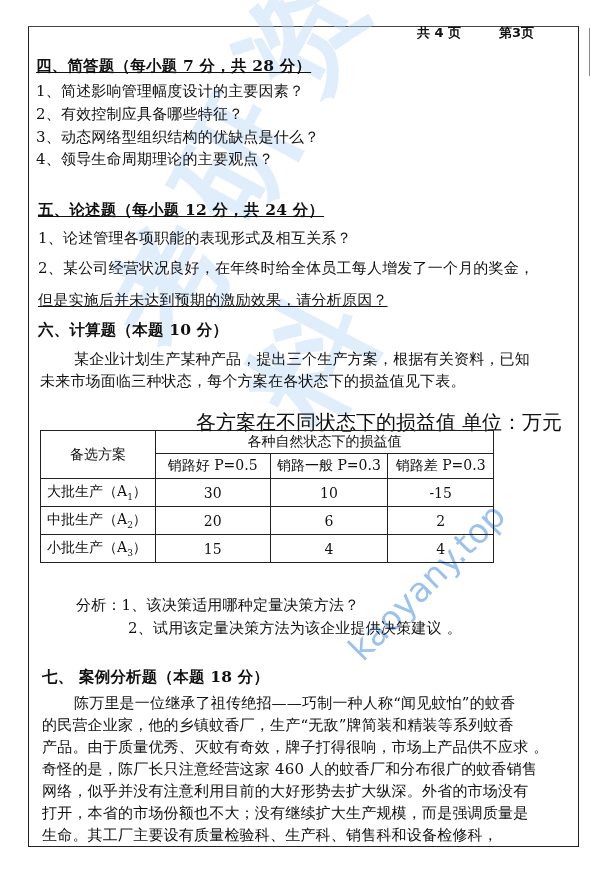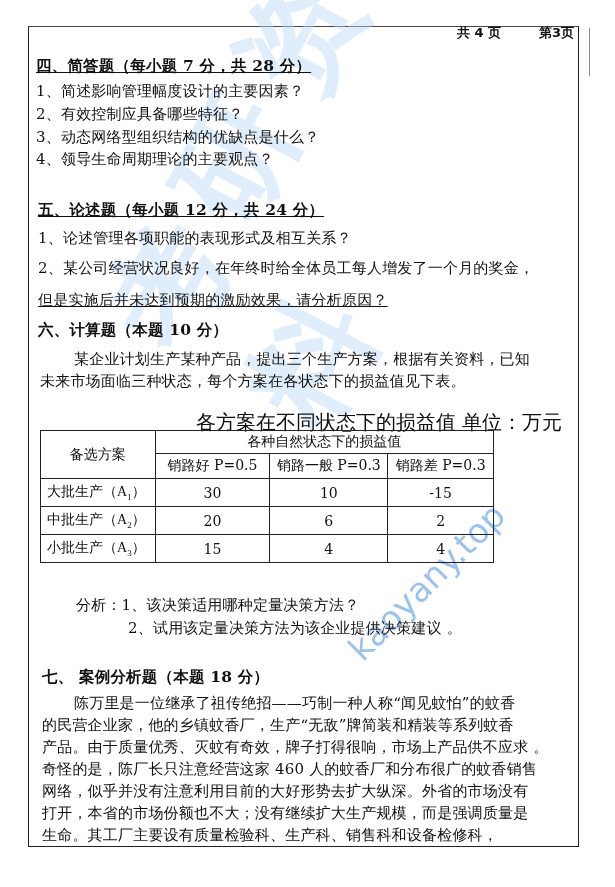--- a/index.html
+++ b/index.html
@@ -9,33 +9,33 @@
   }
   .page-frame {
     position:absolute; left:28px; top:26px; width:551px; height:821px;
     border-left:1.5px solid #222; border-right:1.5px solid #222;
     border-top:1px solid #444; border-bottom:1.5px solid #222;
     box-sizing:border-box;
   }
   .stray-line { position:absolute; left:589px; top:28px; width:1px; height:48px; background:#888; }
   .t { position:absolute; white-space:nowrap; font-size:15px; line-height:18px; letter-spacing:0.2px; }
   .hdr { font-weight:bold; font-size:15.5px; }
-  .pageinfo { position:absolute; top:24px; font-size:13px; font-weight:bold; font-family:"DejaVu Sans","Liberation Sans",sans-serif;margin-left:40px; }
+  .pageinfo { position:absolute; top:24px; font-size:13px; font-weight:bold; font-family:"DejaVu Sans","Liberation Sans",sans-serif; }
   .footer { position:absolute; left:420px; top:851px; font-size:13px; font-weight:bold;margin-top:36px; }
   .watermark { position:absolute; color:#bcd8f5; opacity:0.75; font-family:"DejaVu Serif",serif; pointer-events:none; }
   .wm1 { left:70px; top:300px; font-size:120px; transform:rotate(-62deg); transform-origin:left top; letter-spacing:22px; font-weight:bold; opacity:0.45; }
   .wm2 { left:340px; top:640px; font-size:34px; transform:rotate(-45deg); transform-origin:left top; color:#4a90e2; opacity:0.55; font-family:"DejaVu Sans",sans-serif; }
   table.payoff {
     position:absolute; left:40px; top:430px; width:454px; border-collapse:collapse;
     font-size:14px;
   }
   table.payoff td {
     border:1.5px solid #222; text-align:center; padding:0; height:27px;
   }
-  table.payoff td.rowlabel { text-align:left; padding-left:6px;font-family:Liberation Serif, serif; }
+  table.payoff td.rowlabel { text-align:left; padding-left:6px; }
   .caption { position:absolute; top:409px; font-size:20px; }
   sub { font-size:9px; }
 </style>
 </head>
 <body>
 
 <div class="page-frame"></div>
 <div class="stray-line"></div>
 
 <div class="watermark wm1">考研资料</div>

